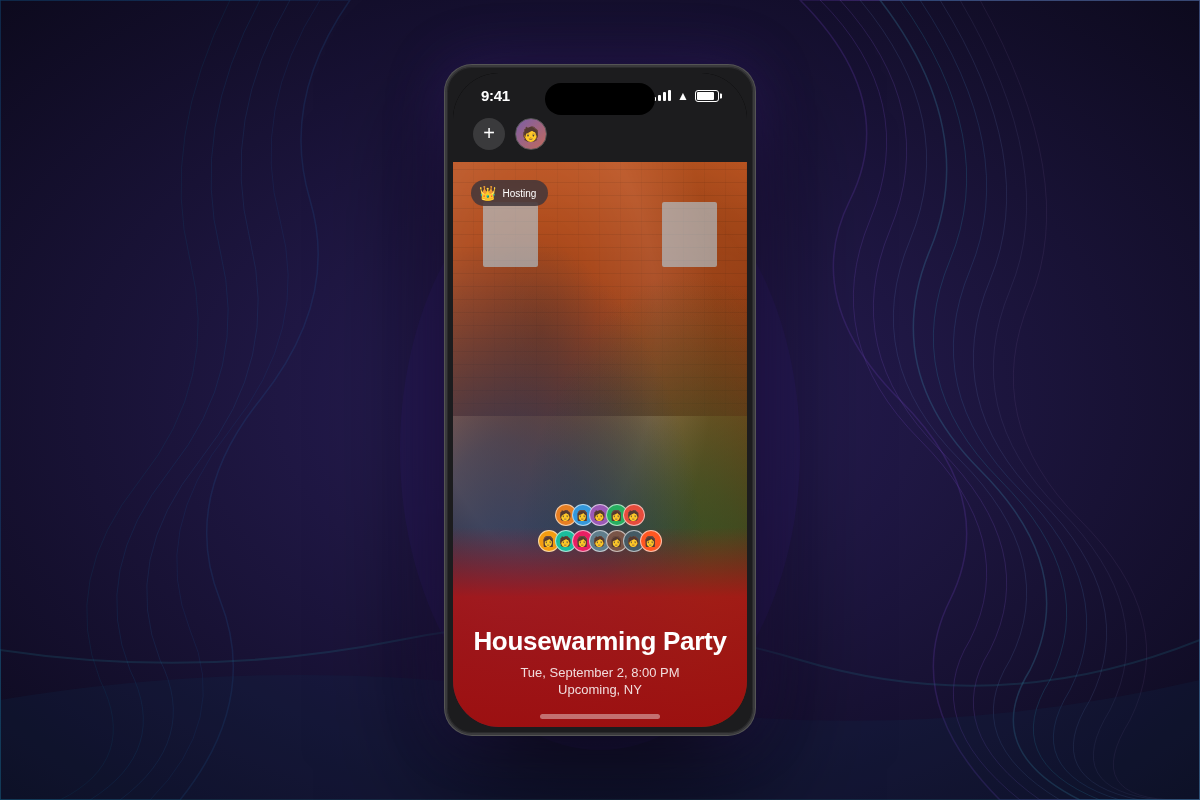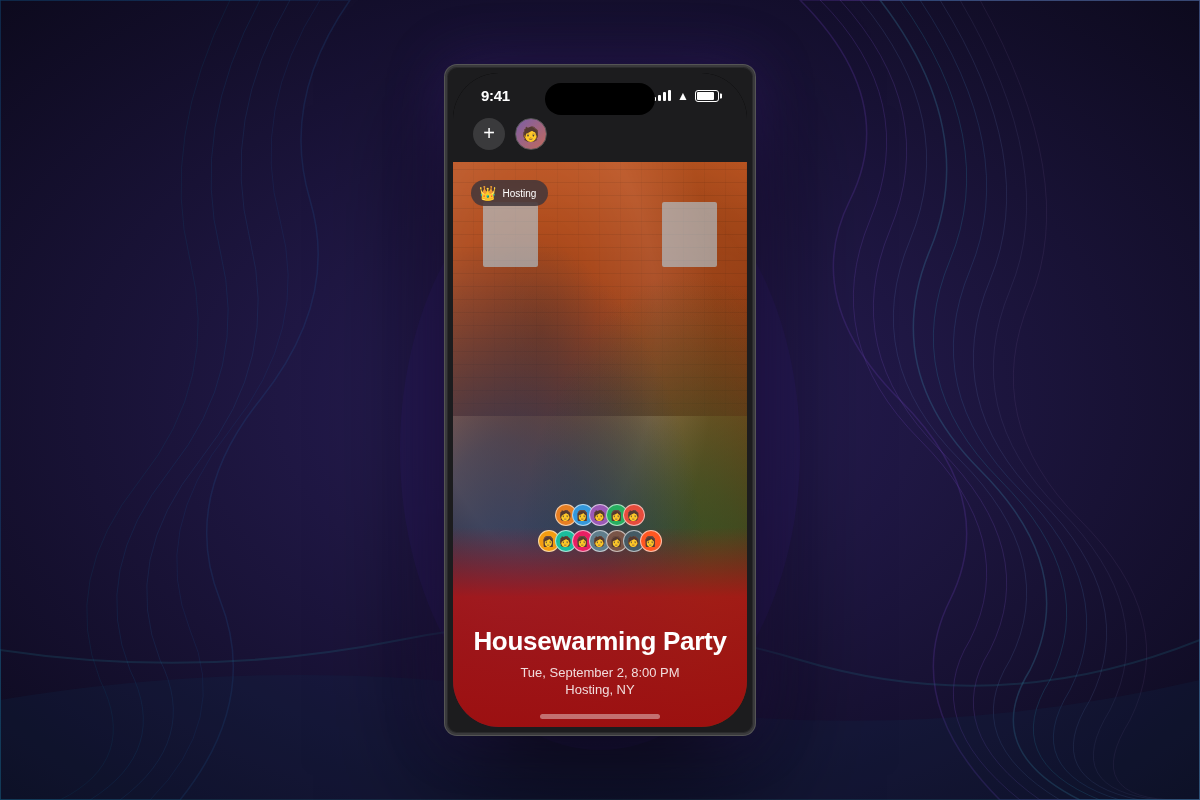--- a/index.html
+++ b/index.html
@@ -28,21 +28,21 @@
       position: relative;
       z-index: 10;
       width: 310px;
       height: 670px;
     }
 
     .phone-frame {
       width: 310px;
       height: 670px;
       background: #1c1c1e;
-      border-radius: 12px;
+      border-radius: 27px;
       border: 2px solid #3a3a3c;
       box-shadow:
         0 0 0 1px #555,
         inset 0 0 0 1px #2a2a2c,
         0 40px 120px rgba(0,0,0,0.8),
         0 0 60px rgba(100,50,200,0.3);
       position: relative;
       overflow: hidden;
       display: flex;
       flex-direction: column;
@@ -557,21 +557,21 @@
               <div class="attendee-avatar" style="background:#607d8b;">🧑</div>
               <div class="attendee-avatar" style="background:#795548;">👩</div>
               <div class="attendee-avatar" style="background:#455a64;">🧑</div>
               <div class="attendee-avatar" style="background:#ff5722;">👩</div>
             </div>
           </div>
 
           <div class="event-overlay">
             <div class="event-title">Housewarming Party</div>
             <div class="event-date">Tue, September 2, 8:00 PM</div>
-            <div class="event-location">Hosting, NY</div>
+            <div class="event-location">Upcoming, NY</div>
           </div>
         </div>
       </div>
 
       <div class="home-indicator"></div>
 
     </div>
   </div>
 </div>
 

